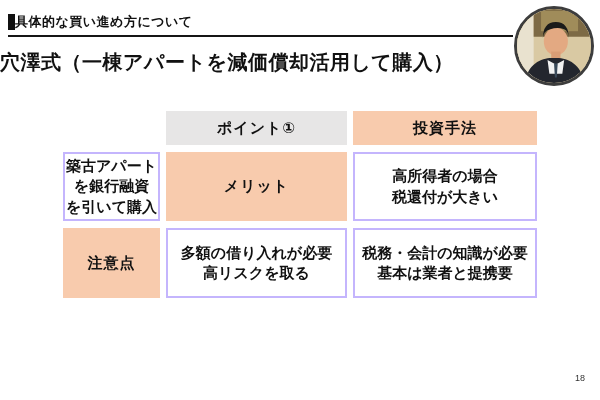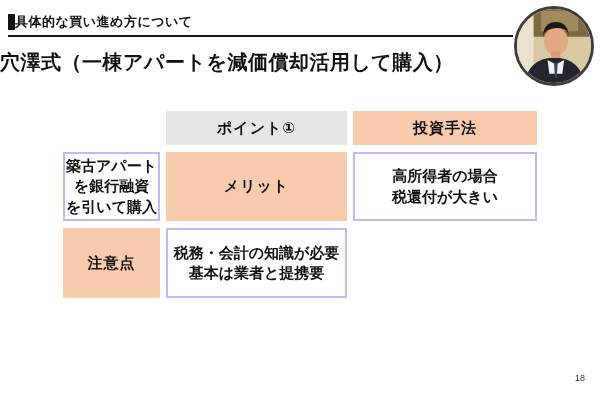--- a/index.html
+++ b/index.html
@@ -111,19 +111,21 @@
 
     <div class="cell rowlabel">投資手法</div>
     <div class="cell content">築古アパートを銀行融資
 を引いて購入</div>
 
     <div class="cell rowlabel">メリット</div>
     <div class="cell content">高所得者の場合
 税還付が大きい</div>
 
     <div class="cell rowlabel">注意点</div>
+    <div class="cell content">多額の借り入れが必要
+高リスクを取る</div>
     <div class="cell content">税務・会計の知識が必要
 基本は業者と提携要</div>
   </div>
 
   <div class="page-num">18</div>
 
 </div>
 
 </body></html>

